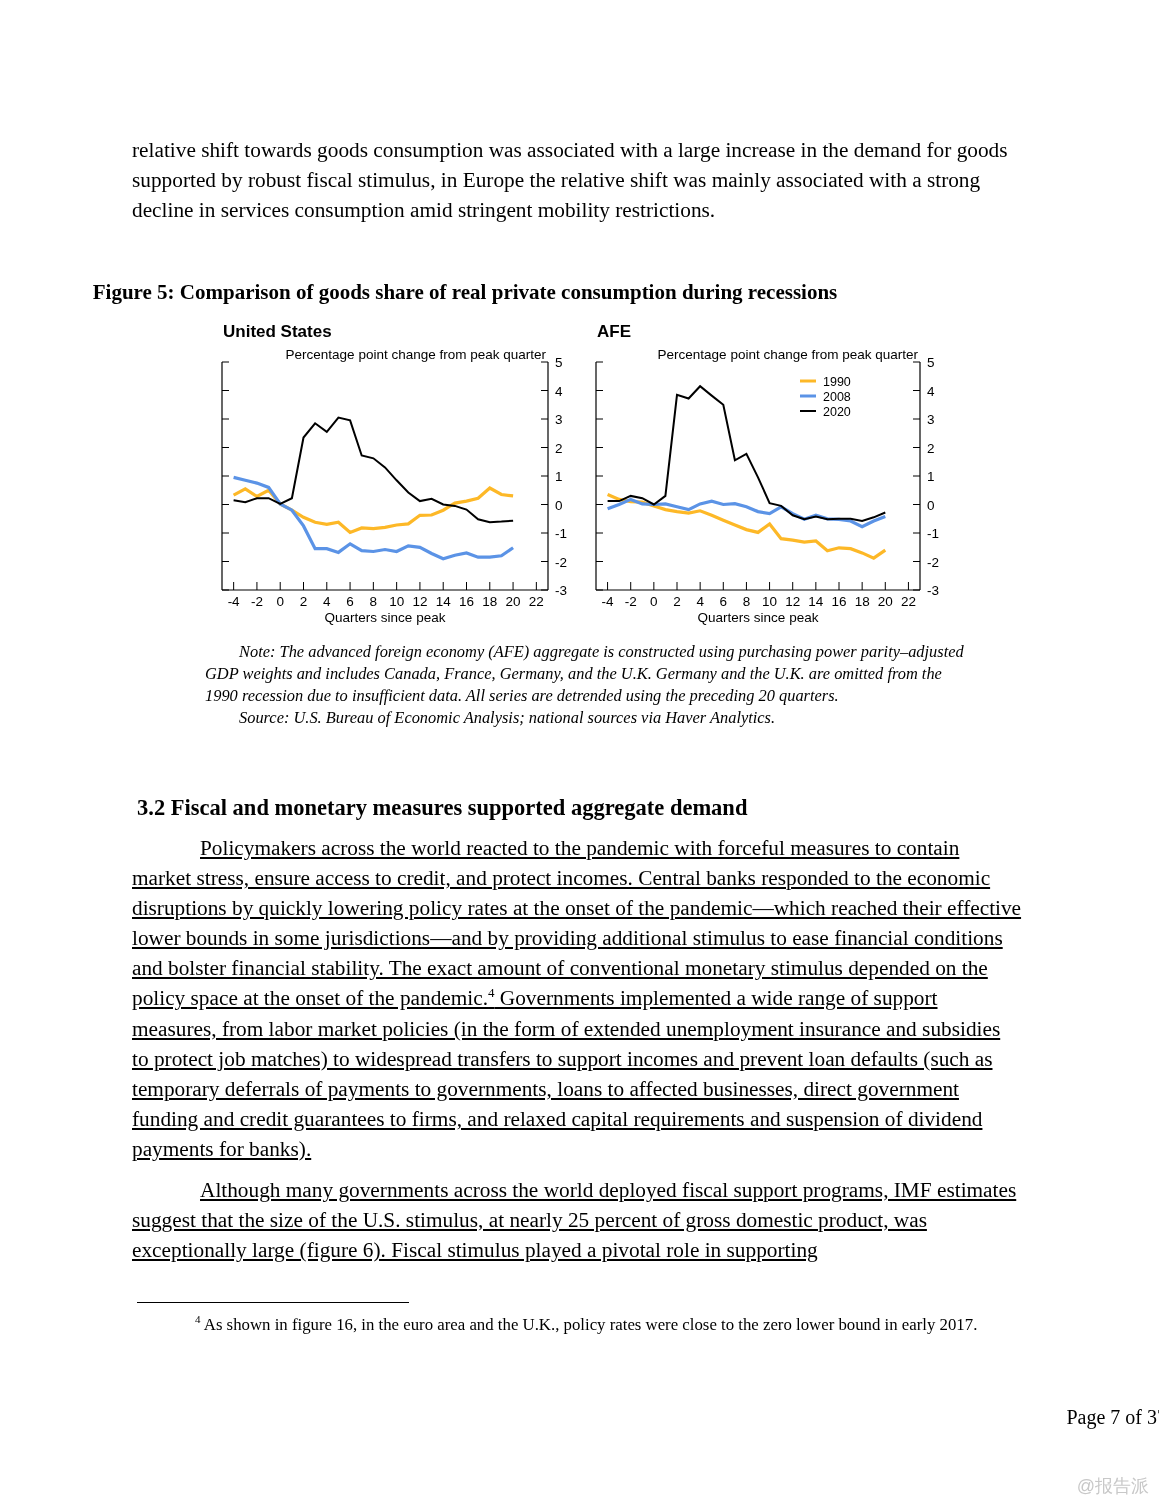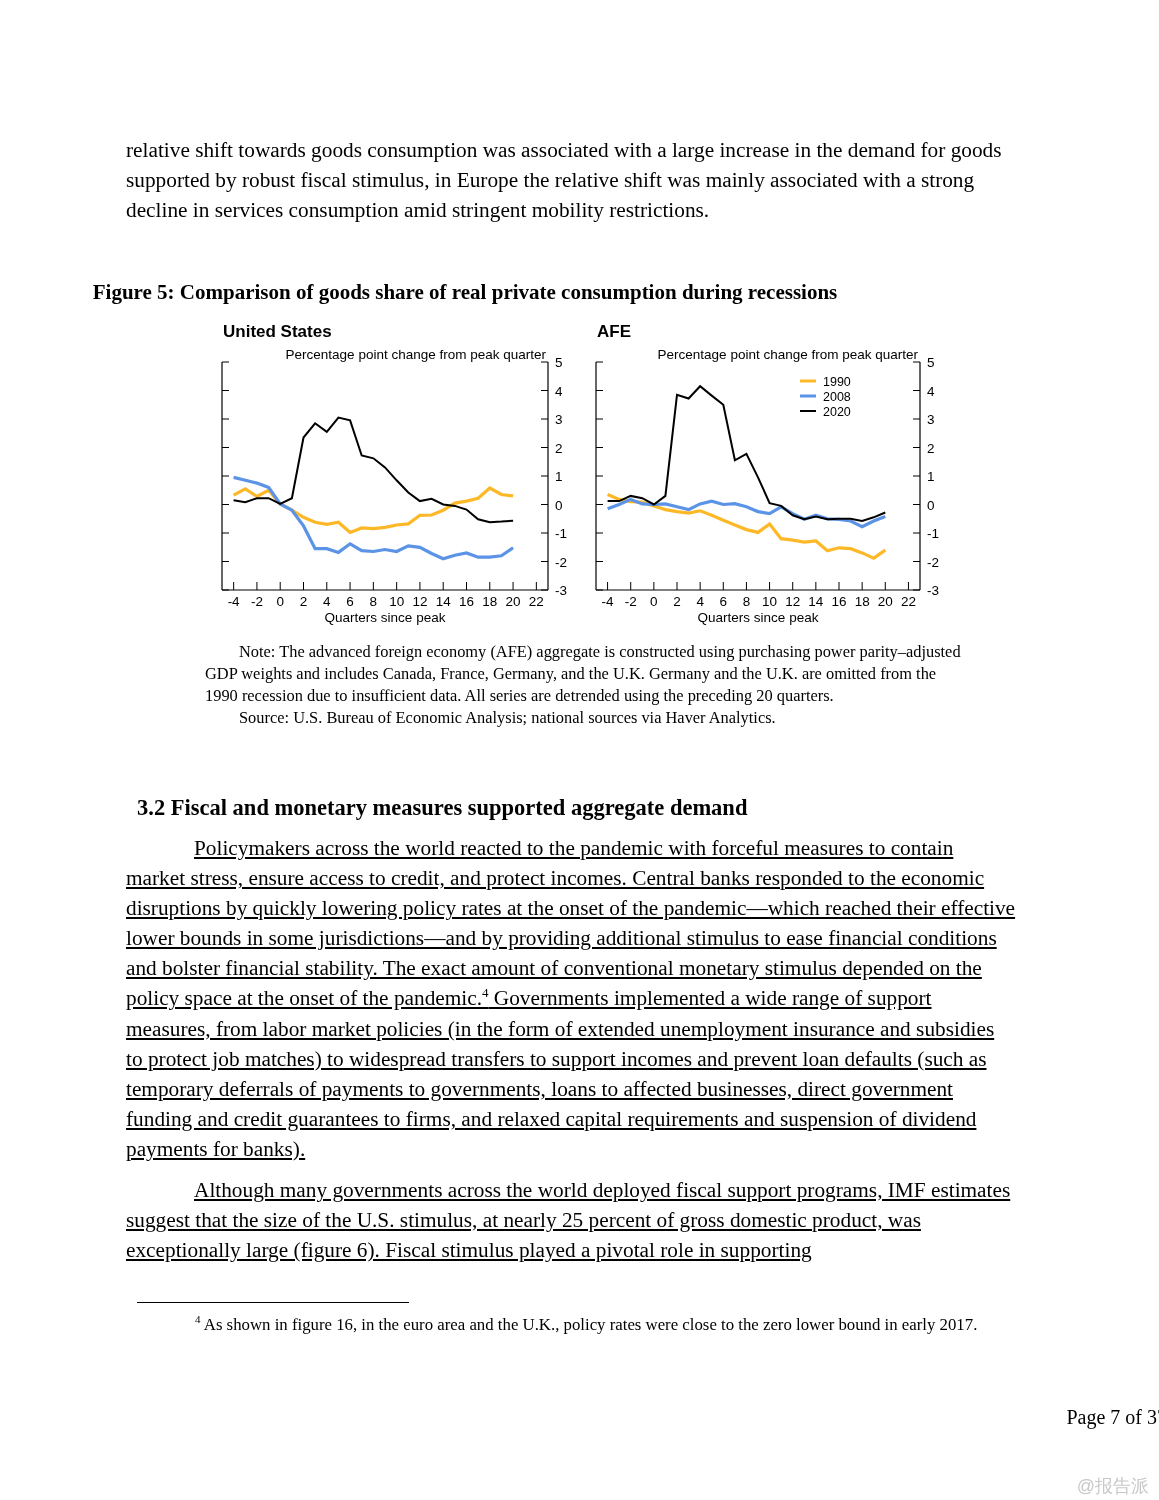--- a/index.html
+++ b/index.html
@@ -1,25 +1,25 @@
 <!DOCTYPE html>
 <html><head>
 <meta charset="utf-8">
 <style>
   html, body { margin: 0; padding: 0; background: #ffffff; }
   body { width: 1159px; height: 1500px; position: relative; overflow: hidden; color: #000; }
   .serif { font-family: "Liberation Serif", "DejaVu Serif", serif; }
   .sans { font-family: "Liberation Sans", "DejaVu Sans", sans-serif; }
-  .para { position: absolute; left: 126px; width: 890px; font-size: 21.3px; line-height: 30.1px; }
+  .para { position: absolute; left: 132px; width: 890px; font-size: 21.3px; line-height: 30.1px; }
   .indent { text-indent: 68px; text-decoration: underline; }
   #top-para { top: 135px; }
   #fig-title { position: absolute; top: 280px; left: 0; width: 930px; text-align: center; font-size: 21px; font-weight: bold; }
   #chart-svg { position: absolute; left: 0; top: 310px; }
   #note { position: absolute; left: 205px; top: 641px; width: 760px; font-size: 16.4px; line-height: 22px; }
-  #note .ind { text-indent: 34px; }
+  #note .ind { text-indent: 34px; font-style: italic; }
   #section-title { position: absolute; left: 137px; top: 795px; font-size: 22.5px; font-weight: bold; text-align: right; }
   #para1 { top: 833px; }
   #para2 { top: 1175px; }
   #fn-rule { position: absolute; left: 137px; top: 1302px; width: 272px; height: 1px; background: #000; }
   #footnote { position: absolute; left: 137px; top: 1313px; width: 870px; font-size: 16.8px; line-height: 24px; text-indent: 58px; }
   #footnote sup { font-size: 11px; }
   #page-num { position: absolute; top: 1406px; left: 0; width: 1159px; text-align: right; font-size: 20px; padding-left: 8px; }
   #watermark { position: absolute; right: 10px; top: 1474px; font-size: 18px; color: #c8c8c8; }
   sup { font-size: 13px; line-height: 0; }
 </style>

